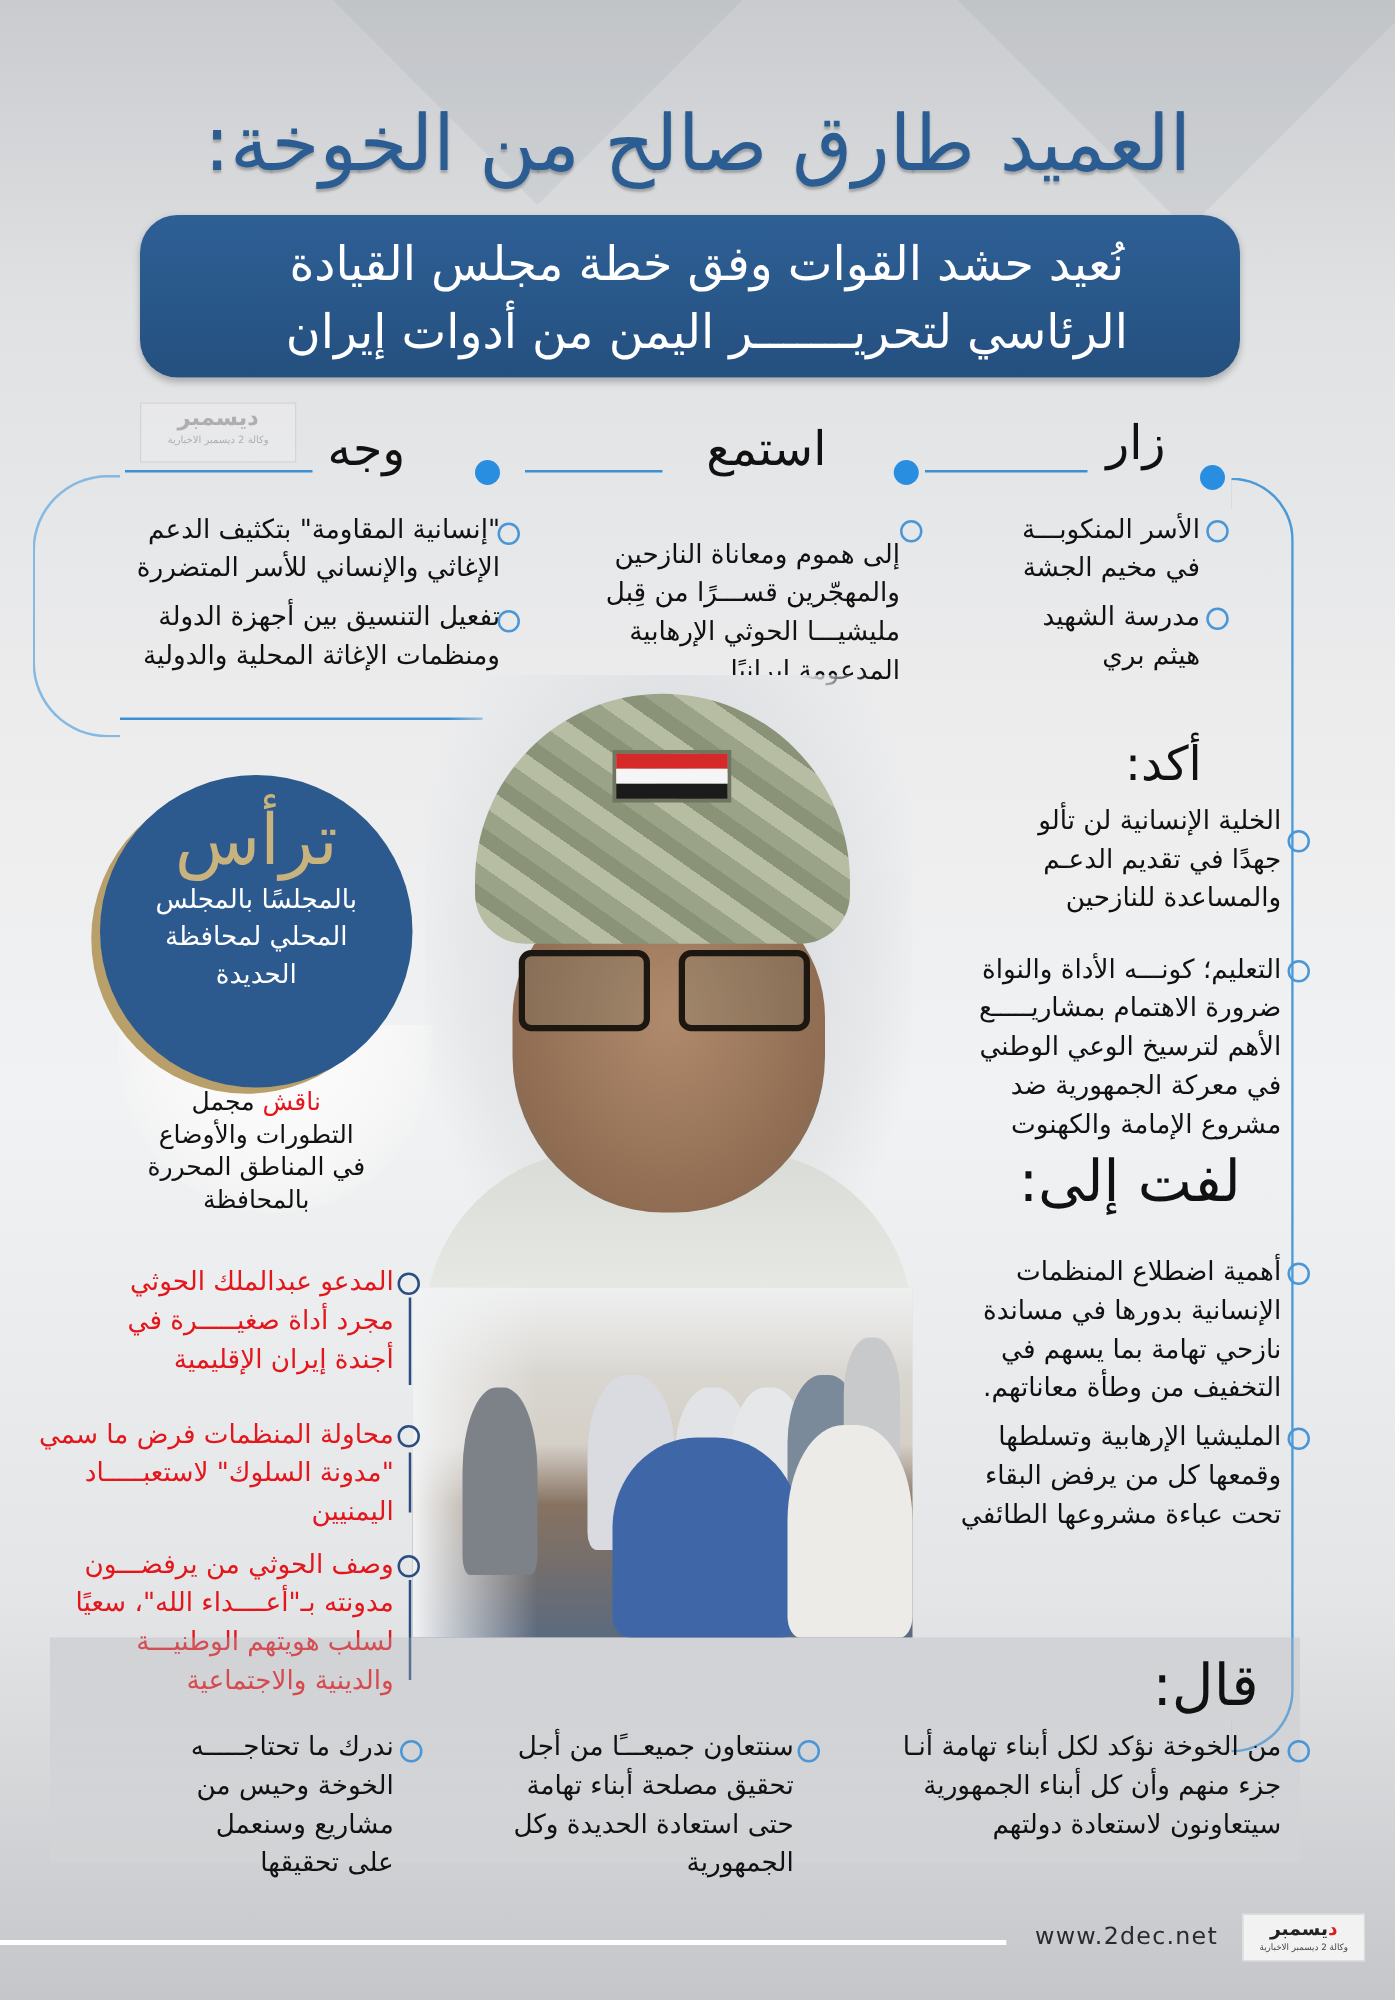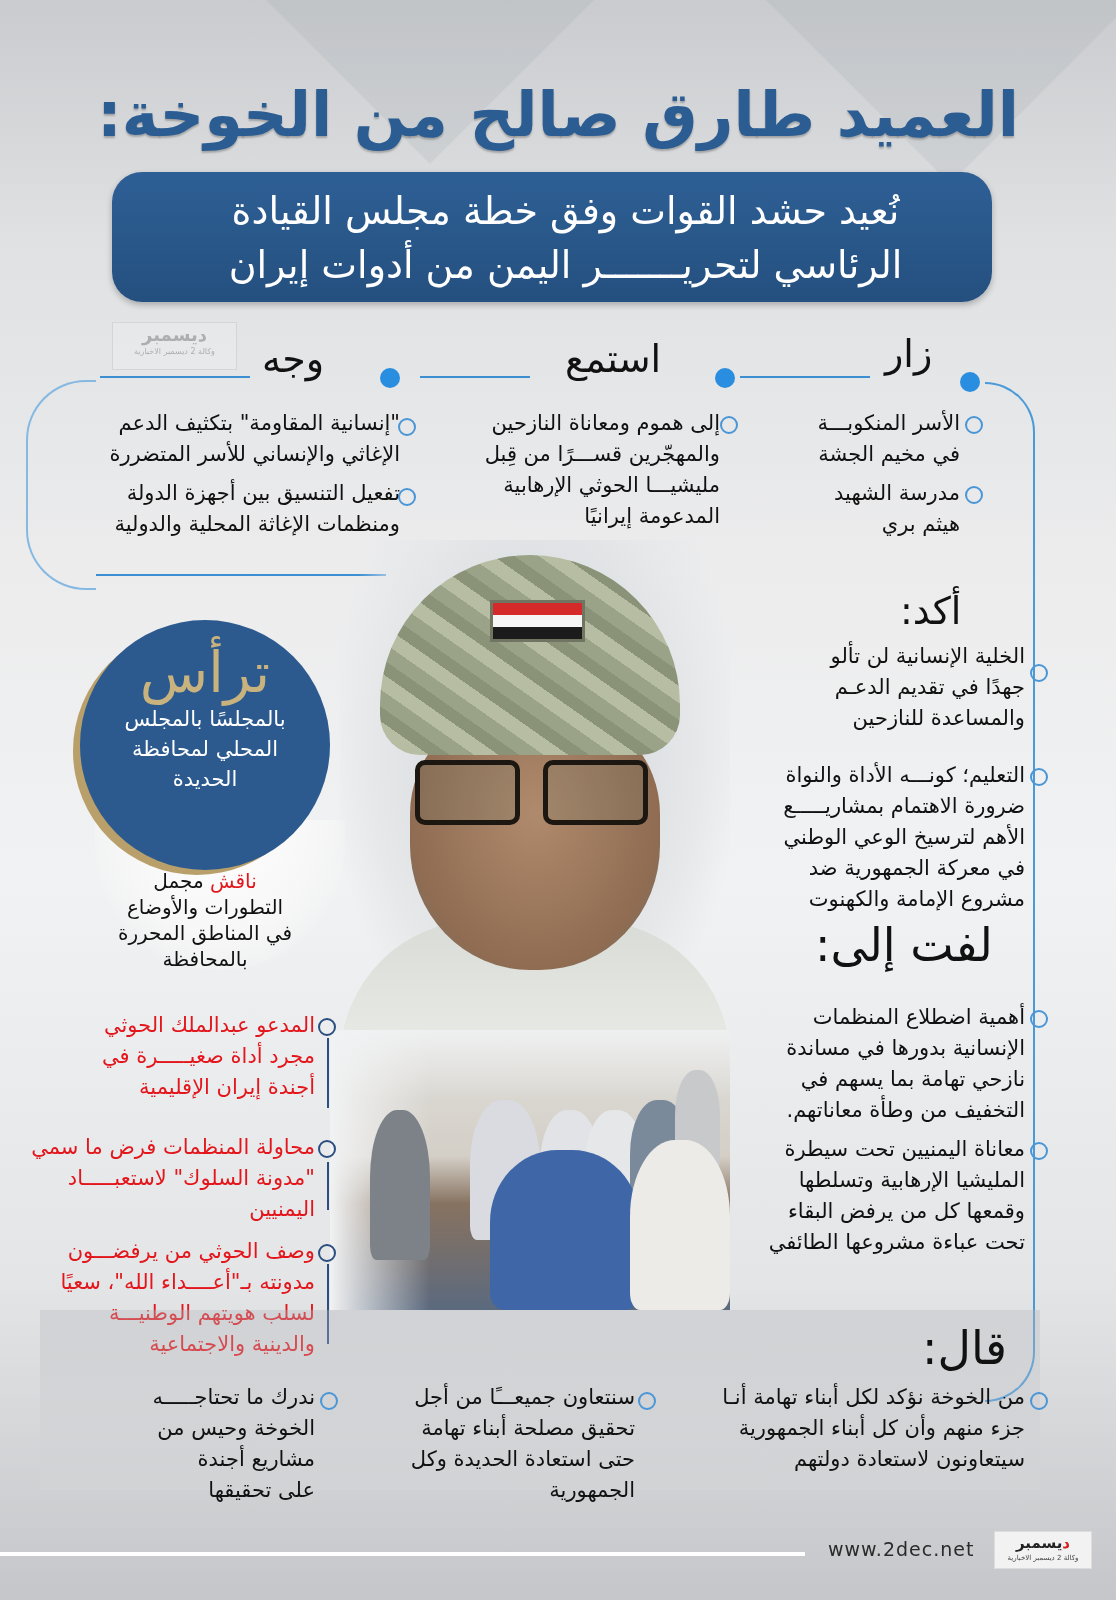--- a/index.html
+++ b/index.html
@@ -13,21 +13,21 @@
   }
   .bg-diamond {
     position: absolute; width: 260px; height: 260px;
     background: rgba(160,165,170,0.18);
     transform: rotate(45deg);
   }
 
   
   .title {
     position: absolute; top: 78px; left: 0; width: 1116px;
-    text-align: center; font-size: 62px; font-weight: bold;
+    text-align: center; font-size: 62px; font-weight: normal;
     color: #2b5d93; letter-spacing: 1px;
     text-shadow: 0 2px 2px rgba(0,0,0,0.25);
   }
   .subtitle-box {
     position: absolute; top: 172px; left: 112px; width: 880px; height: 130px;
     background: linear-gradient(180deg, #2e5f95 0%, #24507f 100%);
     border-radius: 30px;
     box-shadow: 0 3px 6px rgba(0,0,0,0.25);
     color: #fff; text-align: center;
     padding-top: 12px;
@@ -186,21 +186,21 @@
   <div>الأسر المنكوبـــة</div>
   <div>في مخيم الجشة</div>
 </div>
 <div class="bullet" style="top:486px; left:965px;"></div>
 <div class="para" style="top:478px; left:770px; width:190px;">
   <div>مدرسة الشهيد</div>
   <div>هيثم بري</div>
 </div>
 
 <div class="bullet" style="top:416px; left:720px;"></div>
-<div class="para" style="top:408px; left:430px; width:290px;">
+<div class="para" style="top:428px; left:430px; width:290px;">
   <div>إلى هموم ومعاناة النازحين</div>
   <div>والمهجّرين قســـرًا من قِبل</div>
   <div>مليشيـــا الحوثي الإرهابية</div>
   <div>المدعومة إيرانيًا</div>
 </div>
 
 <div class="bullet" style="top:418px; left:398px;"></div>
 <div class="para" style="top:408px; left:50px; width:350px;">
   <div>"إنسانية المقاومة" بتكثيف الدعم</div>
   <div>الإغاثي والإنساني للأسر المتضررة</div>
@@ -272,21 +272,20 @@
   <div class="person" style="top:80px; left:210px; width:60px; height:120px; background:#e1e3e6;"></div>
   <div class="person" style="top:80px; left:255px; width:60px; height:120px; background:#e6e7e9;"></div>
   <div class="person" style="top:70px; left:300px; width:60px; height:120px; background:#7b8a9b;"></div>
   <div class="person" style="top:40px; left:345px; width:45px; height:100px; background:#c7c9cb;"></div>
   <div class="person" style="top:120px; left:160px; width:150px; height:160px; background:#3f67a8;"></div>
   <div class="person" style="top:110px; left:300px; width:100px; height:170px; background:#ecebe7;"></div>
 </div>
 
 <div class="bullet" style="top:1142px; left:1030px;"></div>
 <div class="para" style="top:1134px; left:710px; width:315px;">
-  <div>معاناة اليمنيين تحت سيطرة</div>
   <div>المليشيا الإرهابية وتسلطها</div>
   <div>وقمعها كل من يرفض البقاء</div>
   <div>تحت عباءة مشروعها الطائفي</div>
 </div>
 
 <div class="bullet dark" style="top:1018px; left:318px;"></div>
 <div class="vline" style="top:1038px; left:327px; height:70px;"></div>
 <div class="para red" style="top:1010px; left:40px; width:275px;">
   <div>المدعو عبدالملك الحوثي</div>
   <div>مجرد أداة صغيـــــرة في</div>
@@ -325,21 +324,21 @@
   <div>سنتعاون جميعـــًا من أجل</div>
   <div>تحقيق مصلحة أبناء تهامة</div>
   <div>حتى استعادة الحديدة وكل</div>
   <div>الجمهورية</div>
 </div>
 
 <div class="bullet" style="top:1392px; left:320px;"></div>
 <div class="para" style="top:1382px; left:110px; width:205px;">
   <div>ندرك ما تحتاجـــــه</div>
   <div>الخوخة وحيس من</div>
-  <div>مشاريع أجندة</div>
+  <div>مشاريع وسنعمل</div>
   <div>على تحقيقها</div>
 </div>
 
 <div class="footer-line"></div>
 <div class="footer-url">www.2dec.net</div>
 <div class="footer-logo">
   <div class="name"><span class="r">د</span><span>يسمبر</span></div>
   <div class="sub">وكالة 2 ديسمبر الاخبارية</div>
 </div>
 

